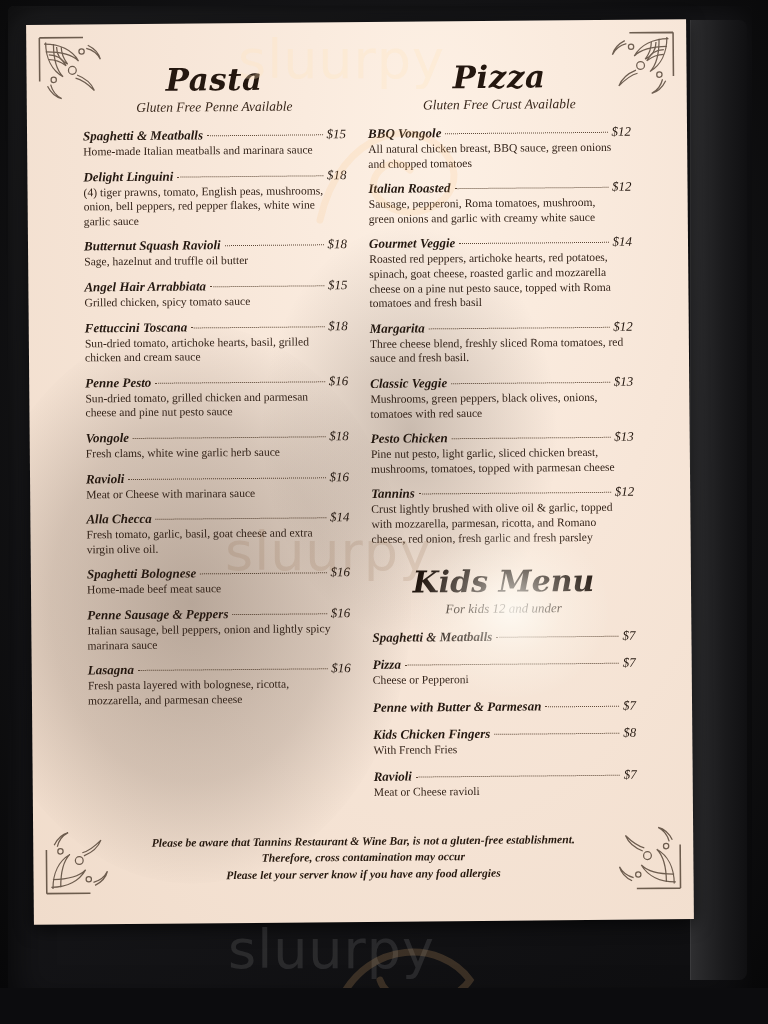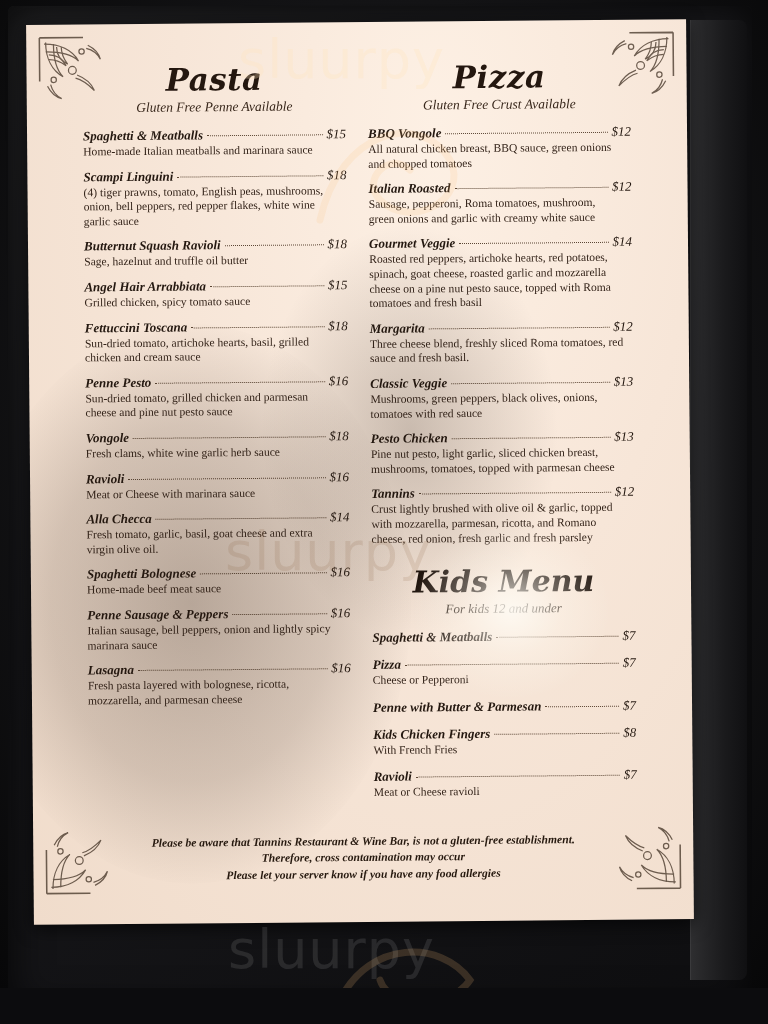--- a/index.html
+++ b/index.html
@@ -309,21 +309,21 @@
             <div class="item-head">
               <span class="item-name">Spaghetti &amp; Meatballs</span>
               <span class="dots"></span>
               <span class="price">$15</span>
             </div>
             <div class="desc">Home-made Italian meatballs and marinara sauce</div>
           </div>
 
           <div class="item">
             <div class="item-head">
-              <span class="item-name">Scampi Linguini</span>
+              <span class="item-name">Delight Linguini</span>
               <span class="dots"></span>
               <span class="price">$18</span>
             </div>
             <div class="desc">(4) tiger prawns, tomato, English peas, mushrooms, onion, bell peppers, red pepper flakes, white wine garlic sauce</div>
           </div>
 
           <div class="item">
             <div class="item-head">
               <span class="item-name">Butternut Squash Ravioli</span>
               <span class="dots"></span>

